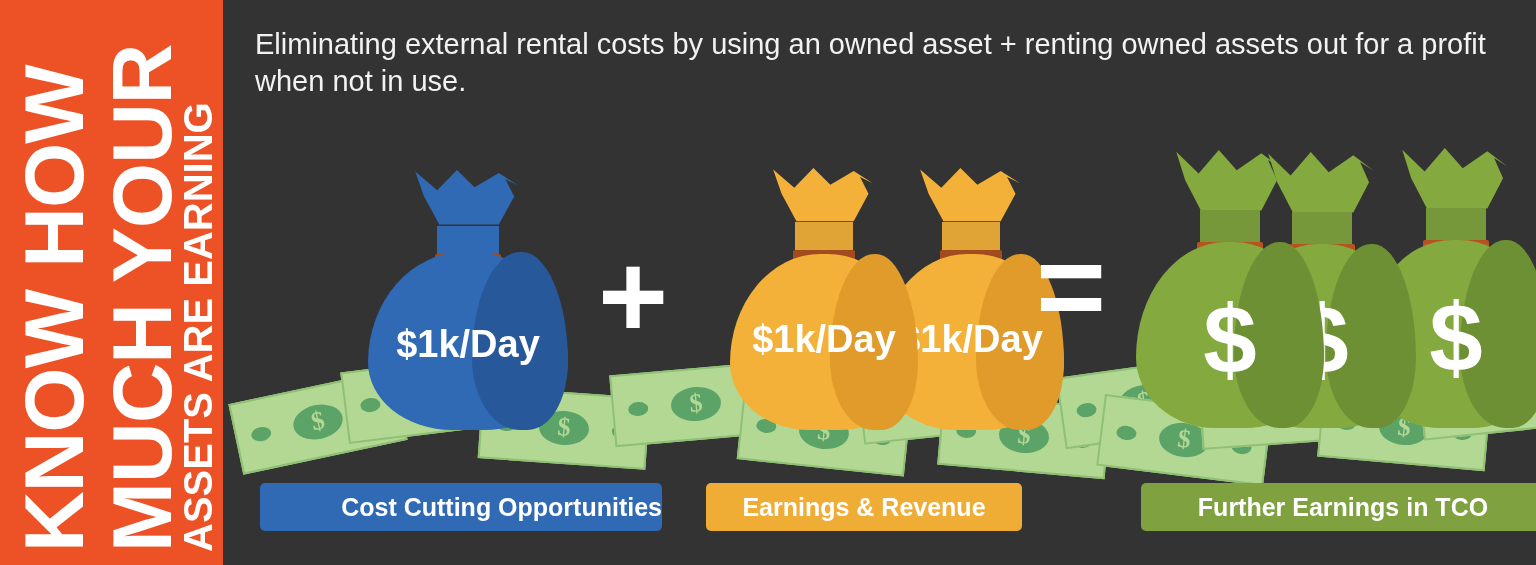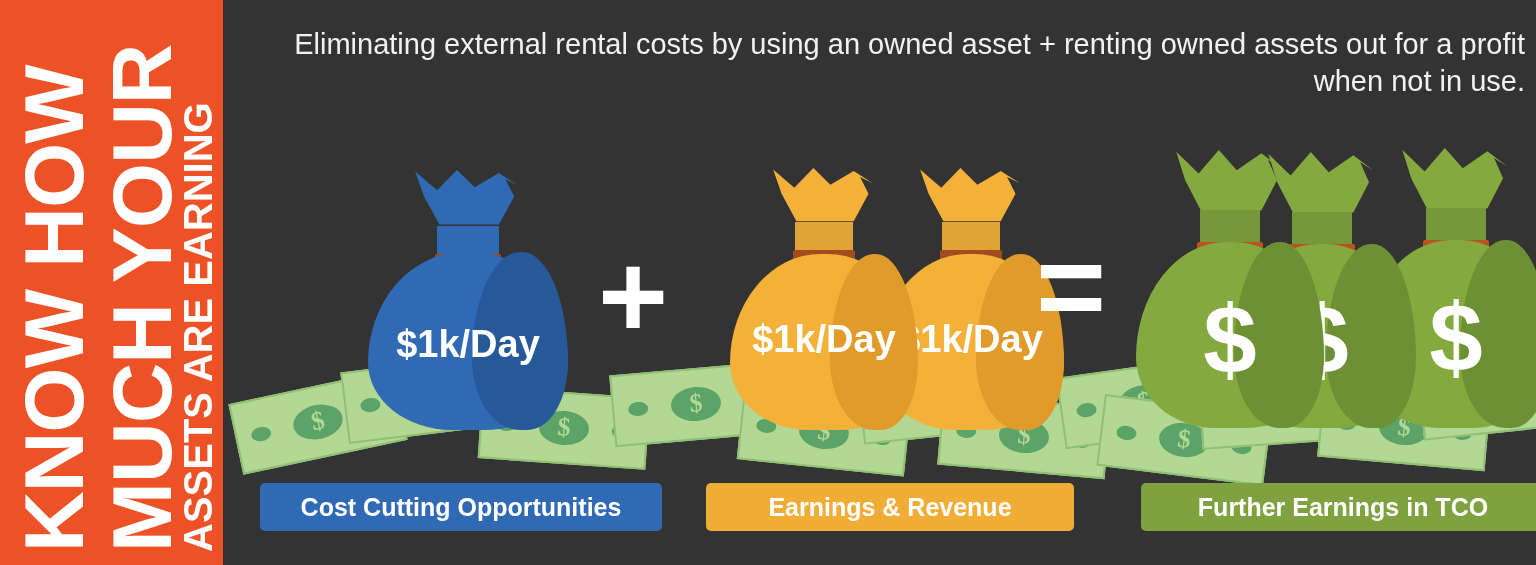--- a/index.html
+++ b/index.html
@@ -36,21 +36,21 @@
   }
   #rot-know  { left: 12px;  top: 552px; font-size: 84px; }
   #rot-much  { left: 100px; top: 552px; font-size: 84px; }
   #rot-assets{ left: 178px; top: 552px; font-size: 40px; letter-spacing: 0px; }
 
   
   #caption {
     position: absolute;
     left: 255px; top: 26px;
     width: 1270px;
-    text-align: right;
+    text-align: left;
     color: #F2F2F2;
     font-size: 29px;
     line-height: 1.28;
     font-weight: normal;
   }
 
   
   #cash-layer {
     position: absolute;
     left: 240px; top: 352px;
@@ -161,22 +161,22 @@
     border-radius: 5px;
     display: flex;
     align-items: center;
     justify-content: center;
     color: #FFFFFF;
     font-weight: bold;
     font-size: 25px;
     white-space: nowrap;
     z-index: 8;
   }
-  #bar-blue   { left: 260px;  top: 483px; width: 402px; background: #3069B4; }
-  #bar-orange { left: 706px;  top: 483px; width: 368px; background: #F0AD36; }
+  #bar-blue   { left: 260px;  top: 483px; width: 402px; background: #3069B4; justify-content: flex-end; }
+  #bar-orange { left: 706px;  top: 483px; width: 316px; background: #F0AD36; }
   #bar-green  { left: 1141px; top: 483px; width: 404px; background: #7FA13F; }
 </style>
 </head>
 <body>
 
 <div id="stage">
 
   <div id="sidebar">
     <div class="rot-line" id="rot-know">KNOW HOW</div>
     <div class="rot-line" id="rot-much">MUCH YOUR</div>

